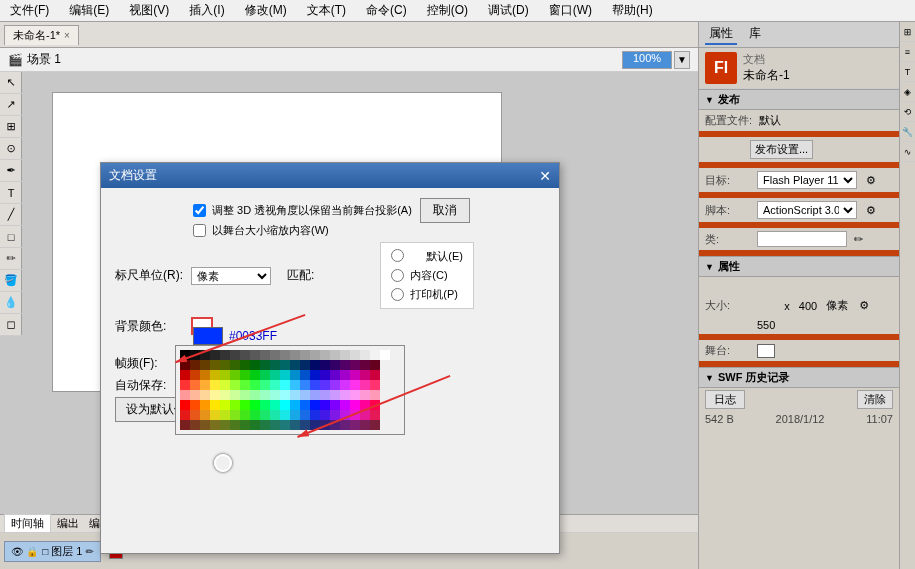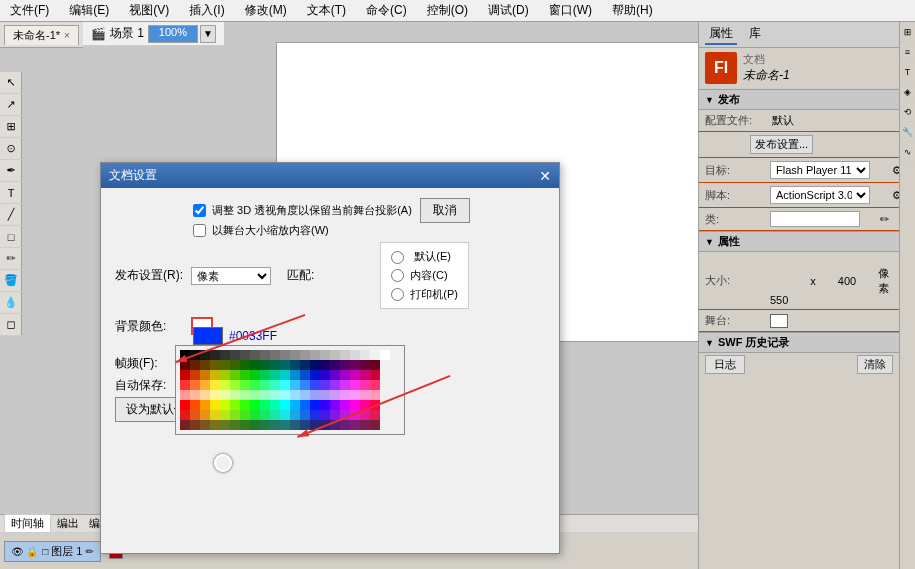--- a/index.html
+++ b/index.html
@@ -6,21 +6,21 @@
     body { font-family: 'SimSun', '宋体', sans-serif; font-size: 12px; background: #d4d0c8; overflow: hidden; width: 915px; height: 569px; }
 
     
     .menubar { background: #f0f0f0; border-bottom: 1px solid #a0a0a0; padding: 2px 4px; display: flex; gap: 8px; height: 22px; align-items: center; }
     .menubar-item { padding: 2px 6px; cursor: pointer; font-size: 12px; }
 
     
     .main-container { display: flex; height: calc(569px - 22px); }
 
     
-    .canvas-area { flex: 1; background: #c8c8c8; display: flex; flex-direction: row; border-right: 1px solid #a0a0a0; position: relative; min-width: 0; }
+    .canvas-area { flex: 1; background: #c8c8c8; display: flex; flex-direction: column; border-right: 1px solid #a0a0a0; position: relative; min-width: 0; }
 
     
     .tab-bar { background: #e0ddd8; border-bottom: 1px solid #a0a0a0; padding: 2px 4px; display: flex; align-items: center; height: 26px; }
     .tab { background: #f0ede8; border: 1px solid #a0a0a0; border-bottom: none; padding: 2px 8px; font-size: 11px; display: flex; align-items: center; gap: 4px; }
     .tab-close { font-size: 10px; cursor: pointer; color: #666; }
 
     
     .scene-bar { background: #f0f0f0; border-bottom: 1px solid #ccc; padding: 2px 8px; display: flex; align-items: center; gap: 4px; height: 24px; }
     .zoom-box { margin-left: auto; display: flex; align-items: center; gap: 2px; }
     .zoom-input { width: 50px; height: 18px; border: 1px solid #a0a0a0; background: #4a90d9; color: white; text-align: center; font-size: 11px; }
@@ -37,27 +37,27 @@
     .right-toolbar-icon { width: 16px; height: 20px; font-size: 9px; display: flex; align-items: center; justify-content: center; border-bottom: 1px solid #ccc; cursor: pointer; }
 
     
     .props-panel { flex: 1; overflow-y: auto; }
     .props-header { background: #d0d0d0; padding: 2px 6px; display: flex; gap: 8px; border-bottom: 1px solid #a0a0a0; }
     .props-tab { font-size: 12px; cursor: pointer; padding: 1px 4px; }
     .props-tab.active { border-bottom: 2px solid #316ac5; }
 
     .doc-section { padding: 4px 6px; border-bottom: 1px solid #ccc; display: flex; align-items: center; gap: 6px; }
     .fl-icon { width: 32px; height: 32px; background: #cc3300; color: white; font-weight: bold; font-size: 16px; display: flex; align-items: center; justify-content: center; border-radius: 2px; }
-    .doc-name { font-size: 12px; font-style: italic; }
+    .doc-name { font-size: 12px; }
     .doc-title { font-size: 11px; color: #666; }
 
     .section-header { background: #c8c8c8; padding: 2px 6px; font-size: 11px; font-weight: bold; display: flex; align-items: center; gap: 4px; border-top: 1px solid #a0a0a0; border-bottom: 1px solid #a0a0a0; cursor: pointer; }
     .section-arrow { font-size: 9px; }
 
-    .prop-row { display: flex; align-items: center; padding: 3px 6px; border-bottom: 1px solid #c2410c; gap: 20px; }
+    .prop-row { display: flex; align-items: center; padding: 3px 6px; border-bottom: 6px solid #c2410c; gap: 7px; }
     .prop-label { font-size: 11px; color: #444; min-width: 45px; }
     .prop-value { font-size: 11px; flex: 1; }
     .prop-input { border: 1px solid #a0a0a0; background: white; font-size: 11px; padding: 1px 2px; }
     .prop-select { border: 1px solid #a0a0a0; background: white; font-size: 11px; padding: 1px; height: 18px; }
     .prop-btn { border: 1px solid #a0a0a0; background: #e0e0e0; font-size: 11px; padding: 1px 4px; cursor: pointer; }
     .fps-value { color: #cc6600; font-size: 11px; }
     .color-swatch { width: 18px; height: 14px; background: white; border: 1px solid #666; }
 
     .swf-row { display: flex; align-items: center; justify-content: space-between; padding: 2px 6px; }
     .swf-info { font-size: 11px; color: #444; }
@@ -176,27 +176,27 @@
                 <span style="font-size:11px;">调整 3D 透视角度以保留当前舞台投影(A)</span>
                 <button class="btn-cancel" style="margin-left:4px;">取消</button>
               </div>
               <div style="display:flex; align-items:center; gap:4px;">
                 <input type="checkbox" class="dialog-checkbox" style="">
                 <span style="font-size:11px;">以舞台大小缩放内容(W)</span>
               </div>
             </div>
 
             <div class="ruler-unit-row">
-              <span class="dialog-label">发布设置(R):</span>
+              <span class="dialog-label">标尺单位(R):</span>
               <select class="prop-select" style="width:80px;">
                 <option>像素</option>
               </select>
               <span style="margin-left:10px; font-size:12px;">匹配:</span>
               <div class="match-section">
-                <div style="display:flex; align-items:flex-end; gap:8px;">
+                <div style="display:flex; align-items:flex-start; gap:20px;">
                   <input type="radio" name="match" class="dialog-radio" style="">
                   <span style="font-size:11px;">默认(E)</span>
                 </div>
                 <div style="display:flex; align-items:center; gap:4px;">
                   <input type="radio" name="match" class="dialog-radio" style="">
                   <span style="font-size:11px;">内容(C)</span>
                 </div>
                 <div style="display:flex; align-items:center; gap:4px;">
                   <input type="radio" name="match" class="dialog-radio" style="">
                   <span style="font-size:11px;">打印机(P)</span>
@@ -524,20 +524,25 @@
 
         <div class="section-header">
           <span class="section-arrow">▼</span>
           <span>SWF 历史记录</span>
         </div>
 
         <div class="swf-row">
           <button class="log-btn">日志</button>
           <button class="clear-btn">清除</button>
         </div>
+        <div class="swf-row">
+          <span class="swf-info">542 B</span>
+          <span class="swf-info">2018/1/12</span>
+          <span class="swf-info">11:07</span>
+        </div>
       </div>
 
       <div class="right-toolbar">
         <div class="right-toolbar-icon">⊞</div>
         <div class="right-toolbar-icon">≡</div>
         <div class="right-toolbar-icon">T</div>
         <div class="right-toolbar-icon">◈</div>
         <div class="right-toolbar-icon">⟲</div>
         <div class="right-toolbar-icon">🔧</div>
         <div class="right-toolbar-icon">∿</div>

